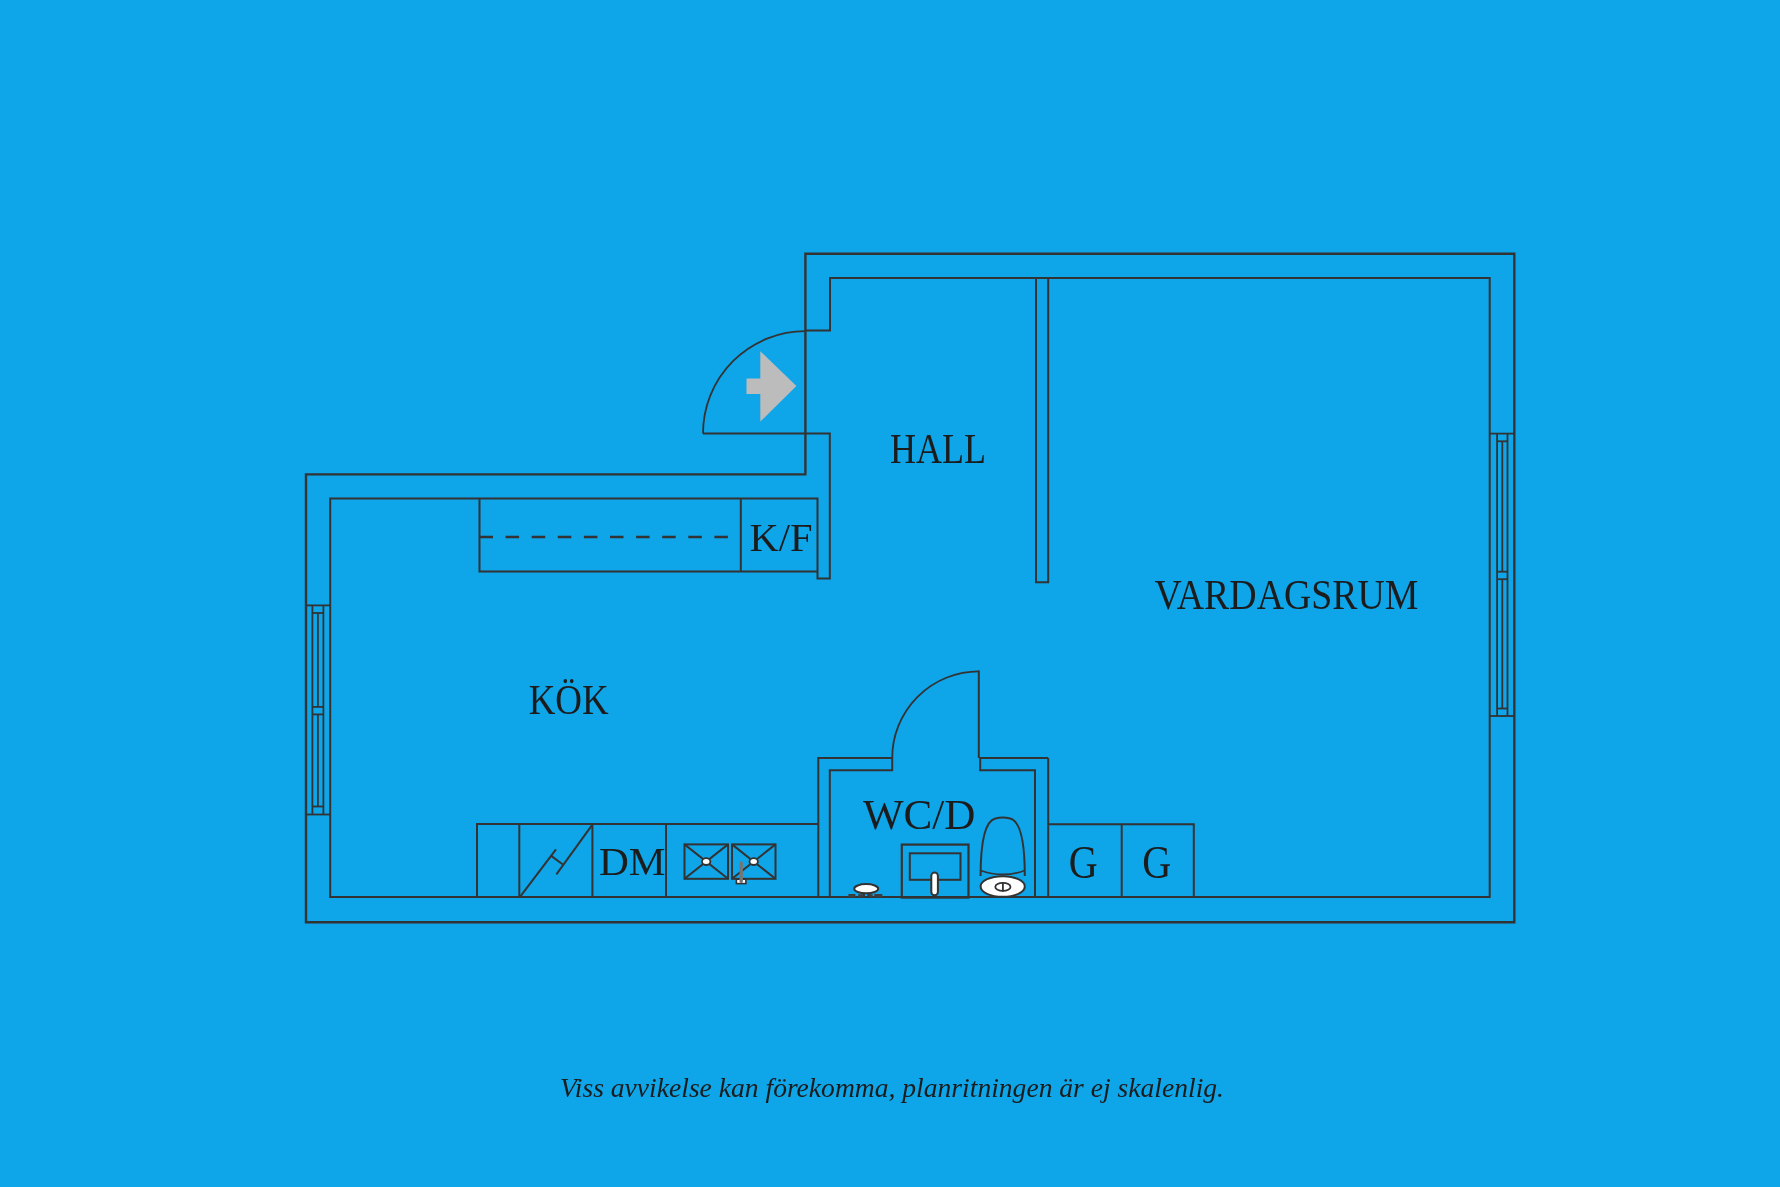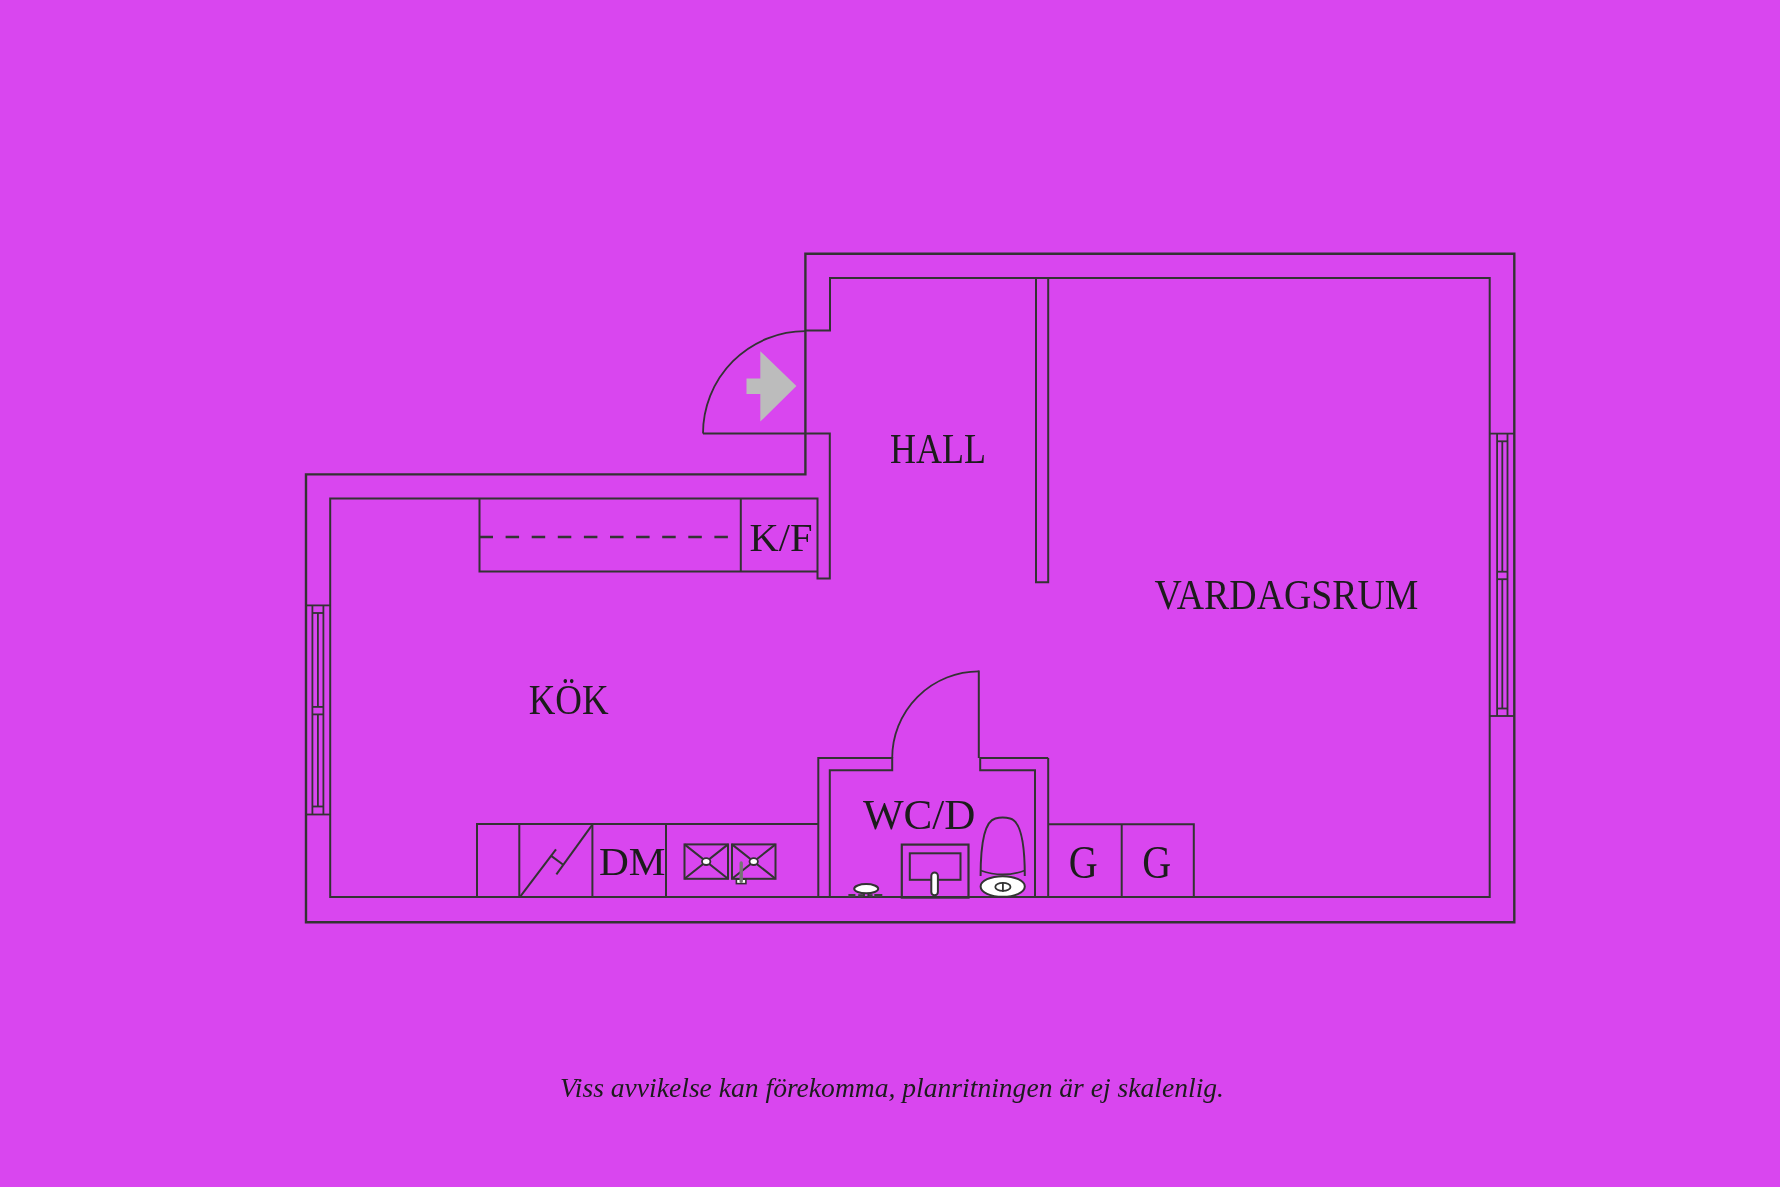--- a/index.html
+++ b/index.html
@@ -1,16 +1,16 @@
 <!DOCTYPE html>
 <html><head>
 <meta charset="utf-8">
 <style>
   html,body{margin:0;padding:0;background:#ffffff;}
-  .page{position:relative;width:1780px;height:1187px;background:#d946ef;overflow:hidden;}
+  .page{position:relative;width:1780px;height:1187px;background:#0ea5e9;overflow:hidden;}
   svg{position:absolute;left:0;top:0;}
   text{font-family:"Liberation Serif",serif;fill:#1c1c1c;}
 </style>
 </head>
 <body>
 <div class="page">
 <svg width="1780" height="1187" viewBox="0 0 1780 1187">
 
   <path d="M 306 922.2 L 306 474.4 L 805.4 474.4 L 805.4 253.7 L 1514.3 253.7 L 1514.3 922.2 Z" fill="none" stroke="#333" stroke-width="2.4"></path>
 

